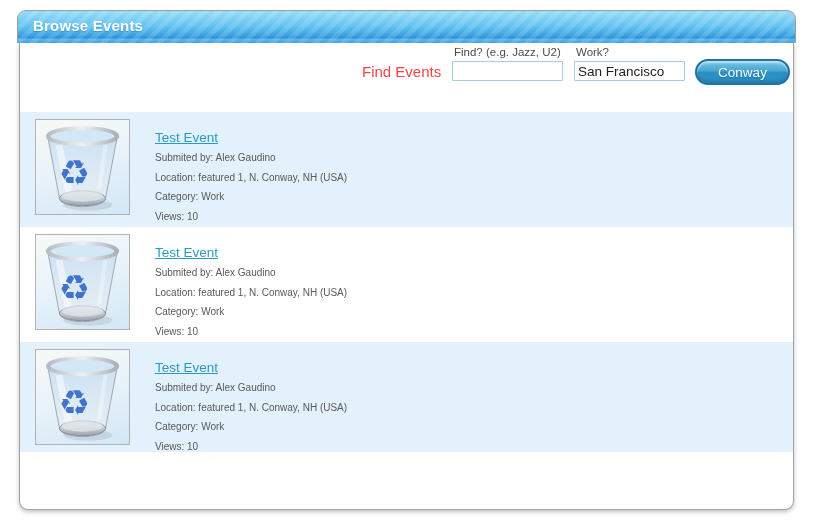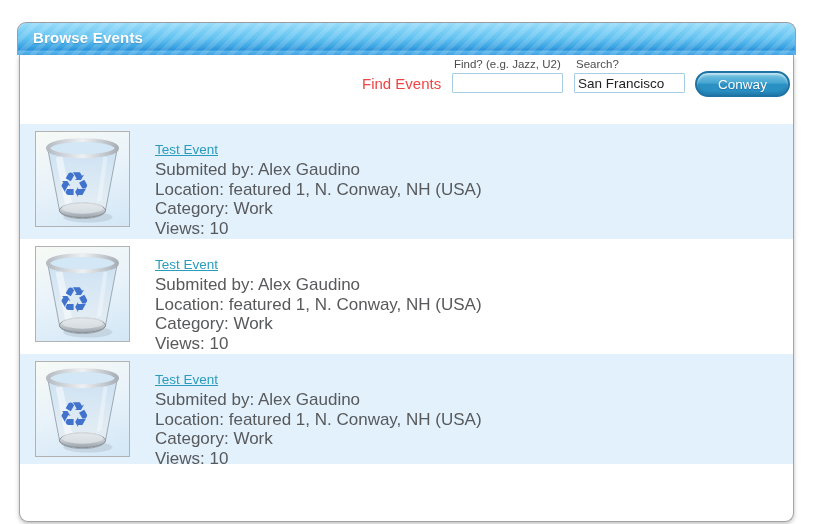--- a/index.html
+++ b/index.html
@@ -5,21 +5,21 @@
   :root{
     --header-top:#98dcfa; --header-bottom:#47a8e8; --row-alt-bg:#e2f1fc;
     --link:#2a9bbd; --body-text:#58595b; --button-border:#1f73a4;
     --panel-border:#a3a3a3; --input-border:#a7cde4;
   }
   *{box-sizing:border-box; margin:0; padding:0;}
   html,body{background:#ffffff;}
   body{font-family:"Liberation Sans", sans-serif;}
   .stage{position:relative; width:823px; height:524px; background:#ffffff; overflow:hidden;}
 
-  .panel{position:absolute; left:17px; top:22px; width:779px;}
+  .panel{position:absolute; left:17px; top:10px; width:779px;}
   .panel-header{
     height:33px;
     border:1px solid #9c9c9c; border-bottom:none;
     border-radius:9px 9px 0 0;
     padding:6px 0 0 15px;
     background-image:
       repeating-linear-gradient(135deg, rgba(255,255,255,0.13) 0 5px, rgba(255,255,255,0) 5px 10px),
       linear-gradient(180deg, var(--header-top) 0%, #62c2f0 48%, #3ba2e2 76%, #2c92d8 84%, #57b4ec 88%, var(--header-bottom) 100%);
   }
   .panel-title{color:#ffffff; font-size:15px; font-weight:bold; letter-spacing:0.2px;
@@ -59,21 +59,21 @@
   .event-row.alt{background:var(--row-alt-bg);}
   .event-row.last{height:110px;}
   .thumb{
     flex:0 0 auto; width:95px; height:96px; margin-top:7px;
     border:1px solid #b2b2b2;
     background:linear-gradient(160deg,#f7faf5 0%, #eaf3fa 45%, #d2e7f6 100%);
   }
   .details{margin-left:25px; padding-top:16px;}
   .event-link{display:inline-block; color:var(--link); font-size:13.5px; line-height:19px;
     text-decoration:underline; margin-bottom:1px;}
-  .meta{color:var(--body-text); font-size:17px; line-height:19.5px; white-space:nowrap;}
+  .meta{color:var(--body-text); font-size:10px; line-height:19.5px; white-space:nowrap;}
 </style>
 </head>
 <body>
 
 <svg width="0" height="0" style="position:absolute" aria-hidden="true">
   <defs>
     <linearGradient id="gGlass" x1="0" y1="0" x2="0" y2="1">
       <stop offset="0" stop-color="#c7def2"></stop>
       <stop offset="0.55" stop-color="#dce9f3"></stop>
       <stop offset="1" stop-color="#e9eef1"></stop>
@@ -100,21 +100,21 @@
 
     <div class="panel-body">
 
       <div class="search-bar">
         <span class="find-label">Find Events</span>
         <div class="fld fld-what">
           <label>Find? (e.g. Jazz, U2)</label>
           <input type="text" value="" style="">
         </div>
         <div class="fld fld-where">
-          <label>Search?</label>
+          <label>Work?</label>
           <input type="text" value="San Francisco" style="">
         </div>
         <button class="search-btn">Conway</button>
       </div>
 
       <div class="rows">
 
         <div class="event-row alt">
           <div class="thumb">
             <svg width="93" height="94" viewBox="0 0 95 96">

